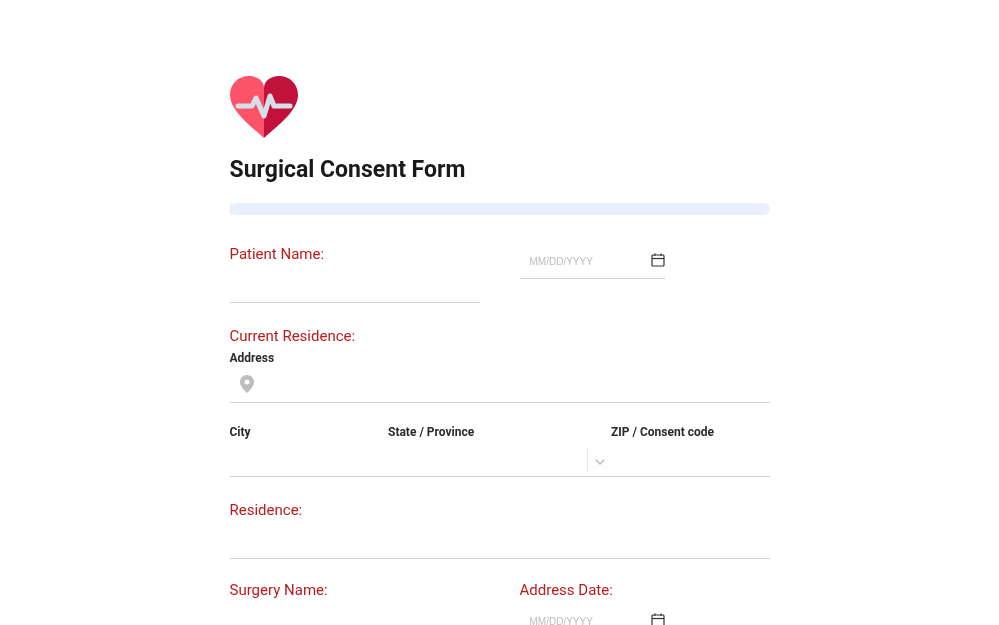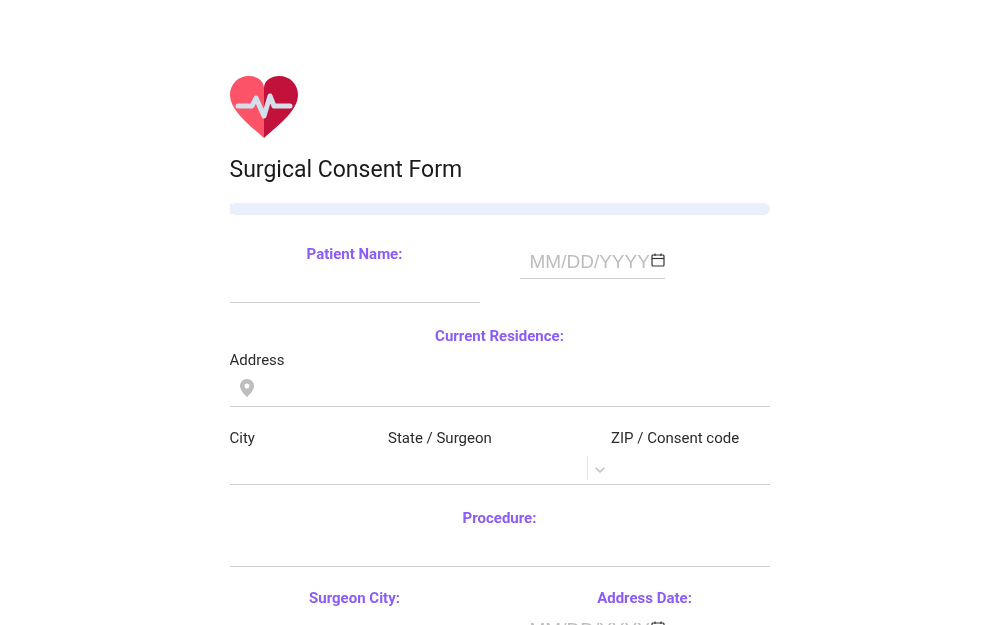--- a/index.html
+++ b/index.html
@@ -16,21 +16,21 @@
     margin: 0 auto;
     padding-top: 76px;
   }
   .logo {
     width: 68px;
     height: 62px;
     margin-bottom: 18px;
   }
   h1 {
     font-size: 23px;
-    font-weight: 400;
+    font-weight: 700;
     color: #1a1a1a;
     margin-bottom: 20px;
   }
   .progress-bar {
     width: 100%;
     height: 12px;
     background: #eaf0fb;
     border-radius: 6px;
     margin-bottom: 30px;
   }
@@ -42,30 +42,29 @@
   }
   .row {
     display: flex;
     gap: 40px;
     margin-bottom: 24px;
   }
   .field { flex: 1; }
   .field.half { flex: 0 0 calc(50% - 20px); }
   .label {
     font-size: 15px;
-    color: #8b5cf6;
-    font-weight: 700;
+    color: #b91c1c;
+    font-weight: 400;
     margin-bottom: 6px;
     display: block;
-    text-align: center;
   }
   .sublabel {
-    font-size: 15px;
+    font-size: 12px;
     color: #2b2b2b;
-    font-weight: 400;
+    font-weight: 700;
     margin-bottom: 4px;
     display: block;
   }
   .input-line {
     border: none;
     border-bottom: 1px solid #d0d0d0;
     width: 100%;
     height: 34px;
     font-size: 15px;
     background: transparent;
@@ -77,21 +76,21 @@
     display: flex;
     align-items: center;
     border-bottom: 1px solid #d0d0d0;
     height: 34px;
     width: 145px;
     padding-left: 10px;
   }
   .date-wrap input {
     border: none;
     outline: none;
-    font-size: 19px;
+    font-size: 10px;
     flex: 1;
     background: transparent;
     color: #1a1a1a;
     width: 100px;
   }
   .date-wrap input::placeholder { color: #bdbdbd; }
   .cal-icon { width: 14px; height: 14px; flex-shrink: 0; }
   .addr-wrap {
     display: flex;
     align-items: center;
@@ -191,46 +190,46 @@
       <input type="text" style="">
     </div>
   </div>
 
   <div class="three-col">
     <div class="col">
       <span class="sublabel">City</span>
       <input class="input-line" type="text" style="">
     </div>
     <div class="col">
-      <span class="sublabel">State / Surgeon</span>
+      <span class="sublabel">State / Province</span>
       <div class="select-wrap">
         <input type="text" style="">
         <div class="chevron-btn">
           <span>
             <svg width="10" height="6" viewBox="0 0 10 6">
                 <path d="M1 1 L5 5 L9 1" stroke="#bdbdbd" stroke-width="1.5" fill="none" stroke-linecap="round" stroke-linejoin="round"></path>
               </svg>
           </span>
         </div>
       </div>
     </div>
     <div class="col">
       <span class="sublabel">ZIP / Consent code</span>
       <input class="input-line" type="text" style="">
     </div>
   </div>
 
   <div class="section-gap-sm">
-    <span class="label">Procedure:</span>
+    <span class="label">Residence:</span>
     <input class="full-input" type="text" style="">
   </div>
 
   <div class="row">
     <div class="field half">
-      <span class="label">Surgeon City:</span>
+      <span class="label">Surgery Name:</span>
       <input class="input-line" type="text" style="">
     </div>
     <div class="field half">
       <span class="label">Address Date:</span>
       <div class="date-wrap">
         <input type="text" placeholder="MM/DD/YYYY" style="">
         <span>
           <svg class="cal-icon" viewBox="0 0 14 14">
               <rect x="1" y="2" width="12" height="11" rx="1" fill="none" stroke="#333" stroke-width="1.2"></rect>
               <line x1="1" y1="5.5" x2="13" y2="5.5" stroke="#333" stroke-width="1.2"></line>

